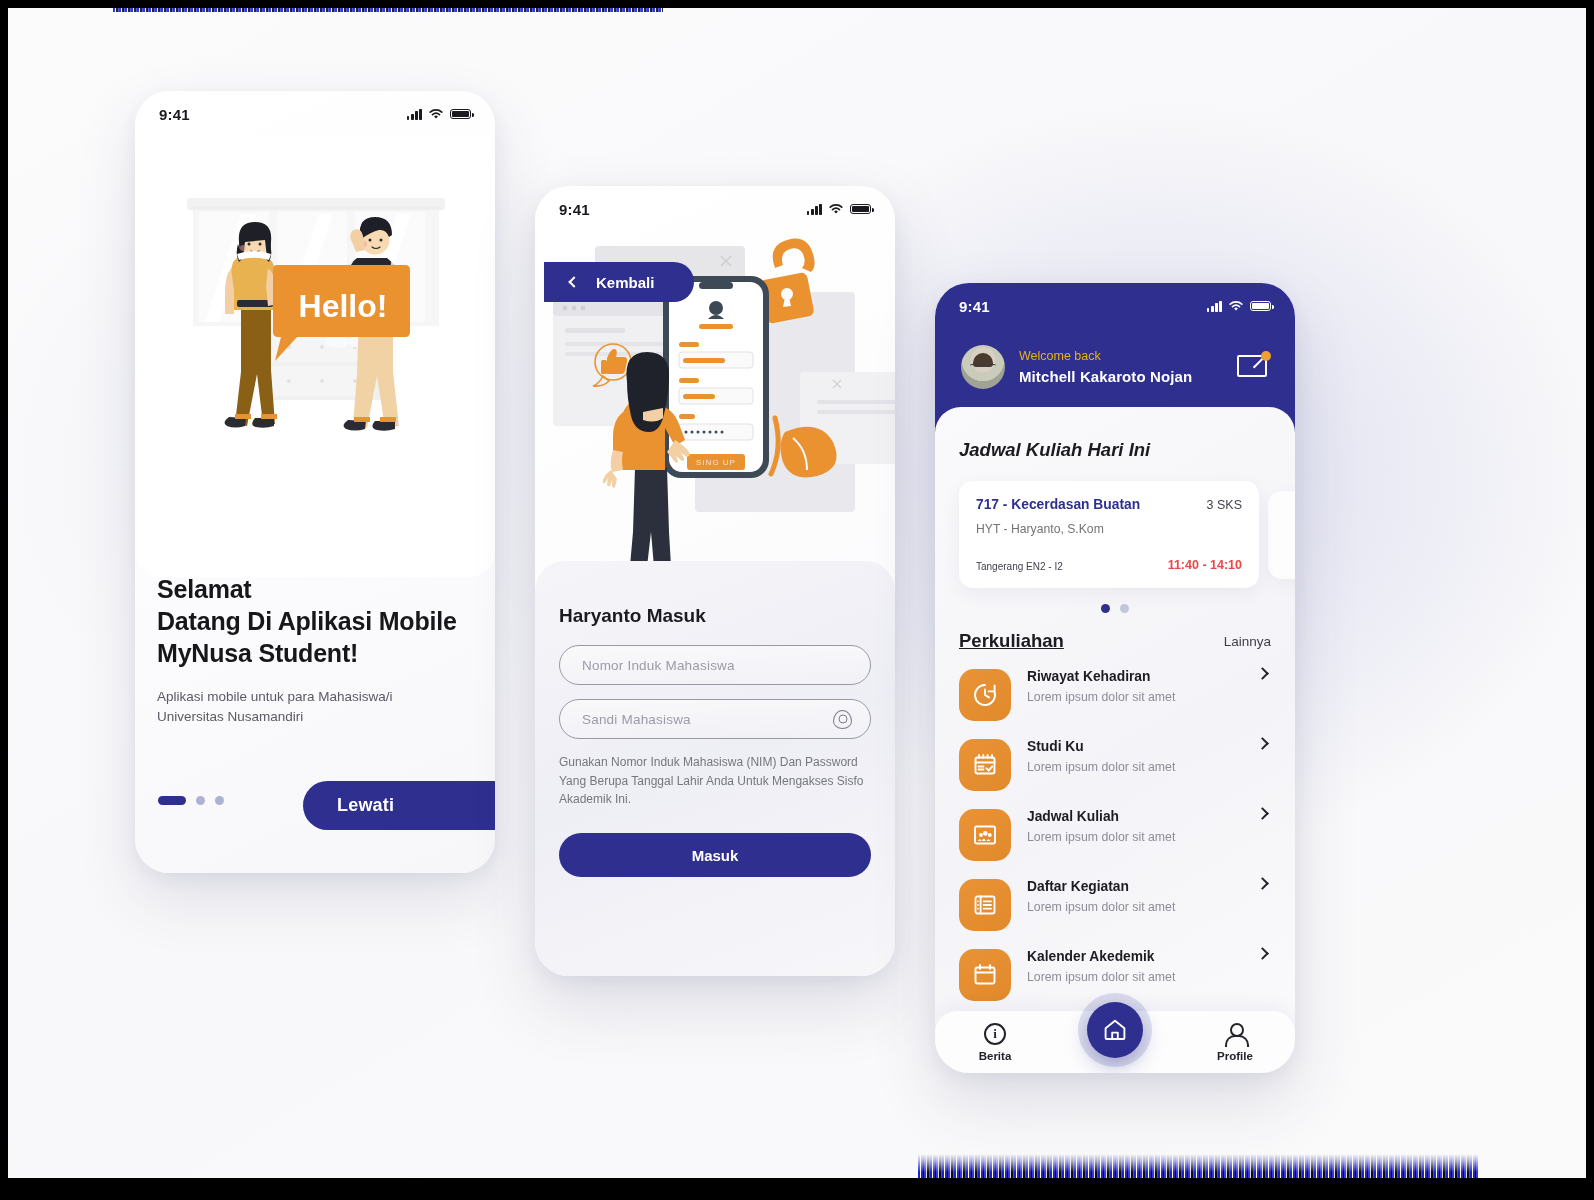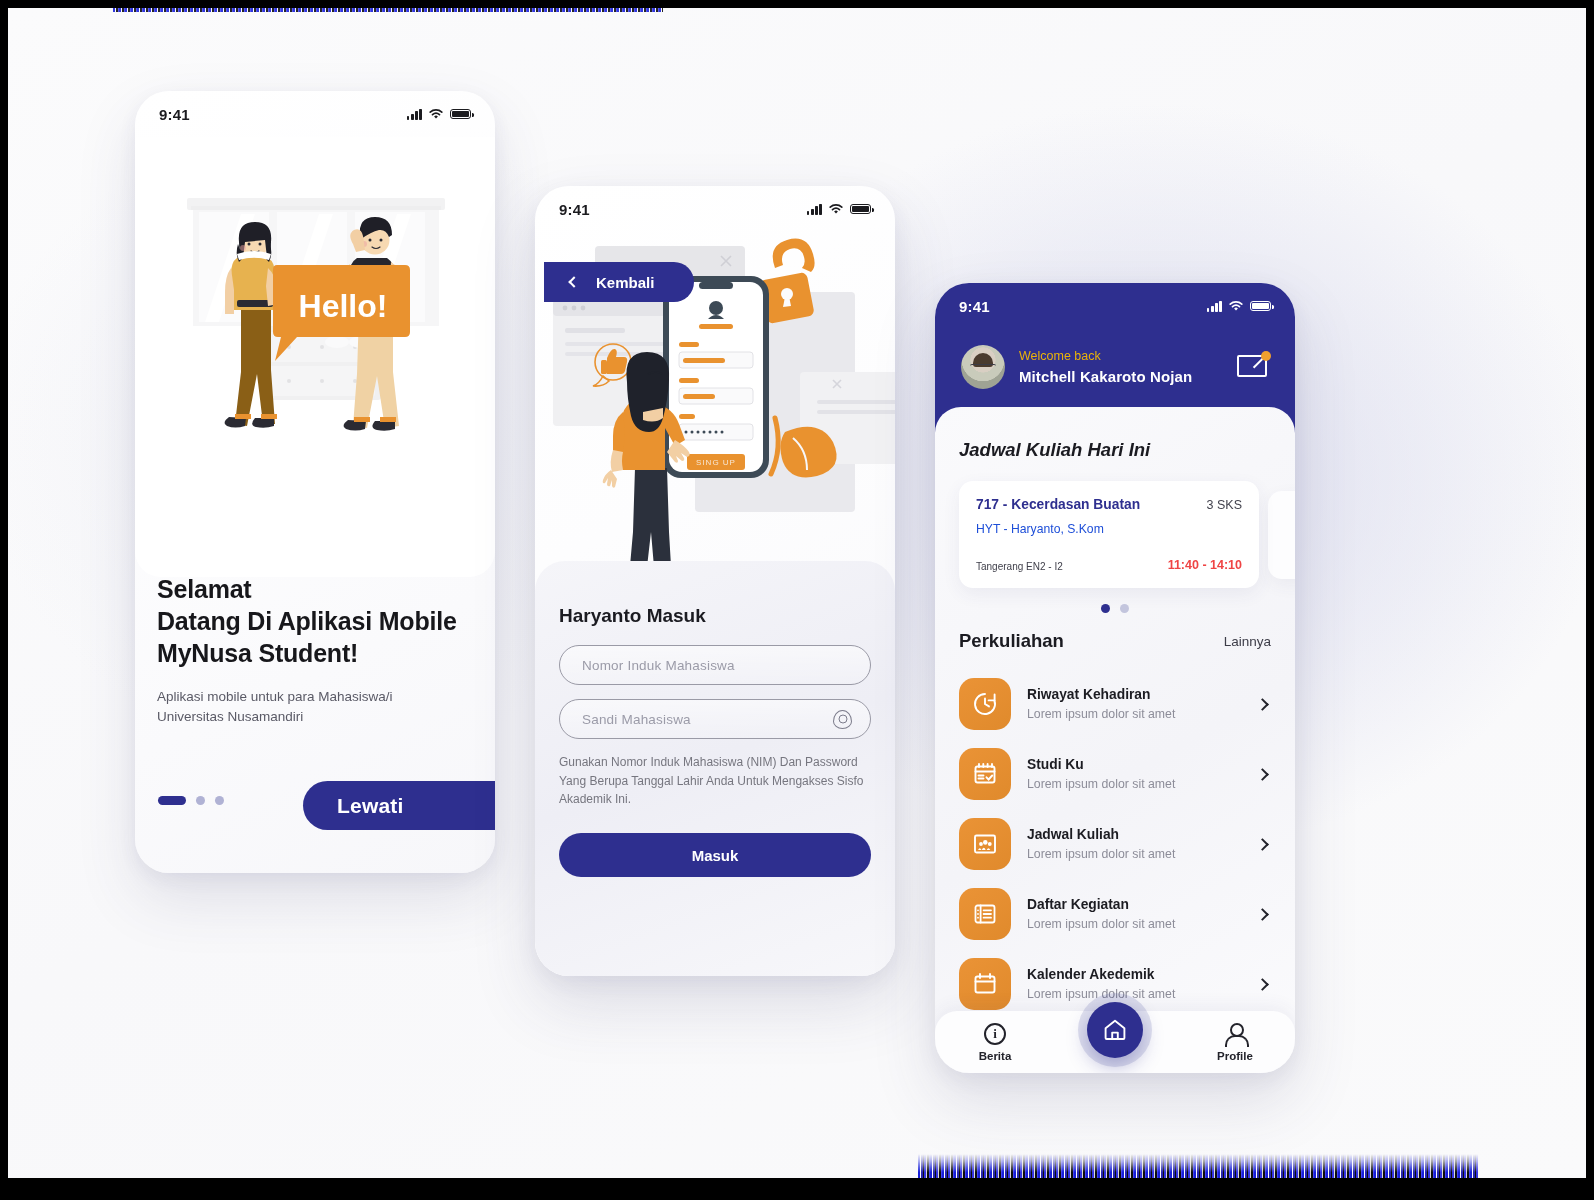--- a/index.html
+++ b/index.html
@@ -85,21 +85,21 @@
               letter-spacing:-0.2px; }
   .subcopy { margin-top:18px; font-size:13.5px; line-height:1.45; color:#5a5a66; }
 
   #s1-footer { position:absolute; left:0; bottom:44px; width:100%; height:46px; }
   #s1-dots { position:absolute; left:23px; top:13px; display:flex; align-items:center; gap:10px; }
   .dot-wide { width:28px;height:9px;border-radius:5px;background:#2e2f8f; }
   .dot { width:9px;height:9px;border-radius:50%;background:#b0b2d4; }
   #s1-skip { position:absolute; left:168px; top:-2px; width:230px; height:49px;
              background:#2e2f8f; border-radius:26px; display:flex; align-items:center;
              justify-content:space-between; padding:0 28px 0 34px;
-             color:#fff; font-size:21px; font-weight:700; letter-spacing:0.2px; }
+             color:#fff; font-size:18px; font-weight:700; letter-spacing:0.2px; }
   .chev-r { width:9px;height:9px;border-right:2.6px solid #fff;border-top:2.6px solid #fff;
             transform:rotate(45deg); }
 
   
   #s2-art { position:absolute; left:0; top:46px; width:360px; height:460px; overflow:hidden; }
   #s2-back { position:absolute; left:9px; top:76px; width:150px; height:40px;
              background:#2e2f8f; border-radius:0 22px 22px 0; display:flex;
              align-items:center; gap:18px; padding-left:26px; z-index:5;
              color:#fff; font-size:15px; font-weight:700; }
   .chev-l { width:8px;height:8px;border-left:2.4px solid #fff;border-bottom:2.4px solid #fff;
@@ -156,35 +156,35 @@
 
   #s3-card { position:absolute; left:24px; top:74px; width:300px; height:107px;
              background:#fff; border-radius:14px;
              box-shadow:0 6px 18px rgba(60,62,110,0.07); }
   #s3-card-peek { position:absolute; left:333px; top:84px; width:56px; height:88px;
              background:#fdfdfe; border-radius:14px;
              box-shadow:0 6px 18px rgba(60,62,110,0.06); }
   .crs-code { position:absolute; left:17px; top:16px; font-size:13.8px; font-weight:700;
               color:#2e2f8f; }
   .crs-sks { position:absolute; right:17px; top:17px; font-size:12.5px; color:#43434e; }
-  .crs-lect { position:absolute; left:17px; top:41px; font-size:12.2px; color:#1d4ed8; }
+  .crs-lect { position:absolute; left:17px; top:41px; font-size:12.2px; color:#737373; }
   .crs-room { position:absolute; left:17px; bottom:16px; font-size:10px; color:#3e3e49; }
   .crs-time { position:absolute; right:17px; bottom:16px; font-size:12.5px; font-weight:700;
               color:#ef4444; }
 
   #s3-cdots { position:absolute; left:0; top:197px; width:360px; display:flex;
               justify-content:center; gap:10px; }
   .cdot { width:9px;height:9px;border-radius:50%;background:#c3c5dd; }
   .cdot.on { background:#2e2f8f; }
 
-  #s3-perk { position:absolute; left:24px; top:223px; }
+  #s3-perk { position:absolute; left:24px; top:223px;text-decoration:underline; }
   #s3-more { position:absolute; right:24px; top:227px; font-size:13.5px; color:#3d3d48; }
 
   #s3-list { position:absolute; left:24px; top:262px; width:312px; }
-  .row { display:flex; align-items:center; height:70px; gap:16px; position:relative; }
+  .row { display:flex; height:70px; gap:16px; position:relative; }
   .ic { width:52px;height:52px;border-radius:15px;flex:0 0 52px;
         background:linear-gradient(145deg,#ea9336 0%,#e08a2c 100%);
         display:flex; align-items:center; justify-content:center; }
   .ic svg { display:block; }
   .rtext { flex:1; }
   .rtitle { font-size:13.8px; font-weight:700; color:#1c1c22; line-height:1.2; }
   .rsub { font-size:12.3px; color:#8d8d99; margin-top:4px; }
   .chev-g { width:9px;height:9px;border-right:2.6px solid #23232b;border-top:2.6px solid #23232b;
             transform:rotate(45deg); margin-right:4px; }
 

